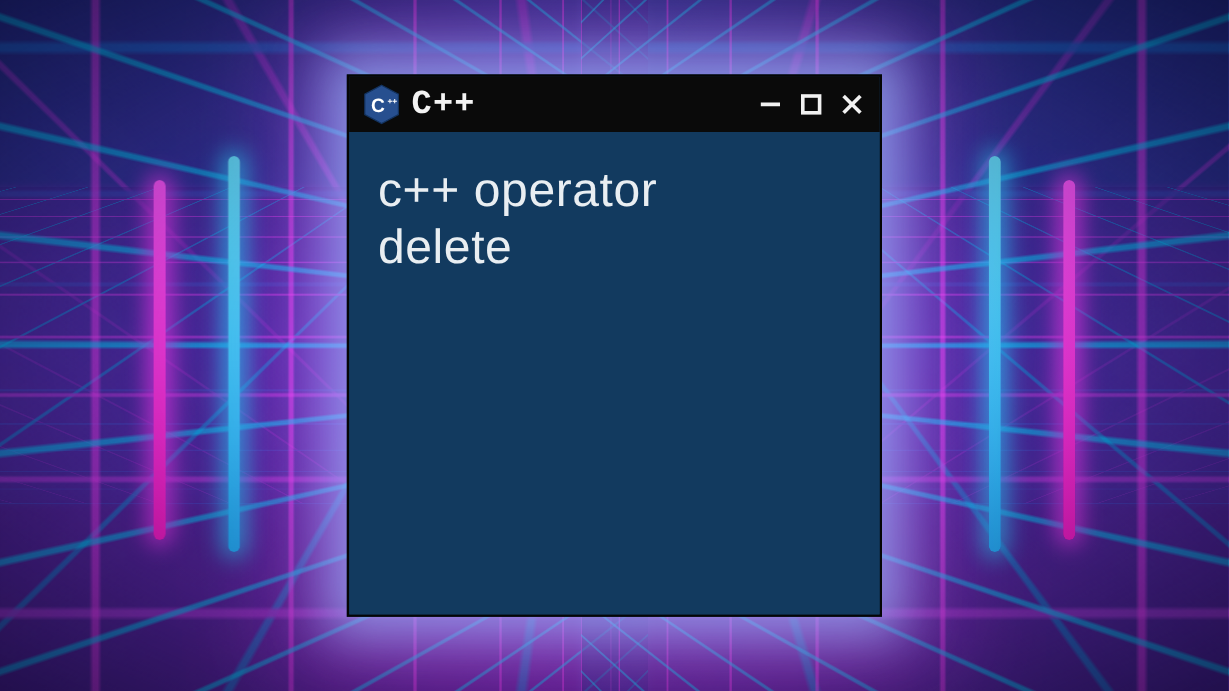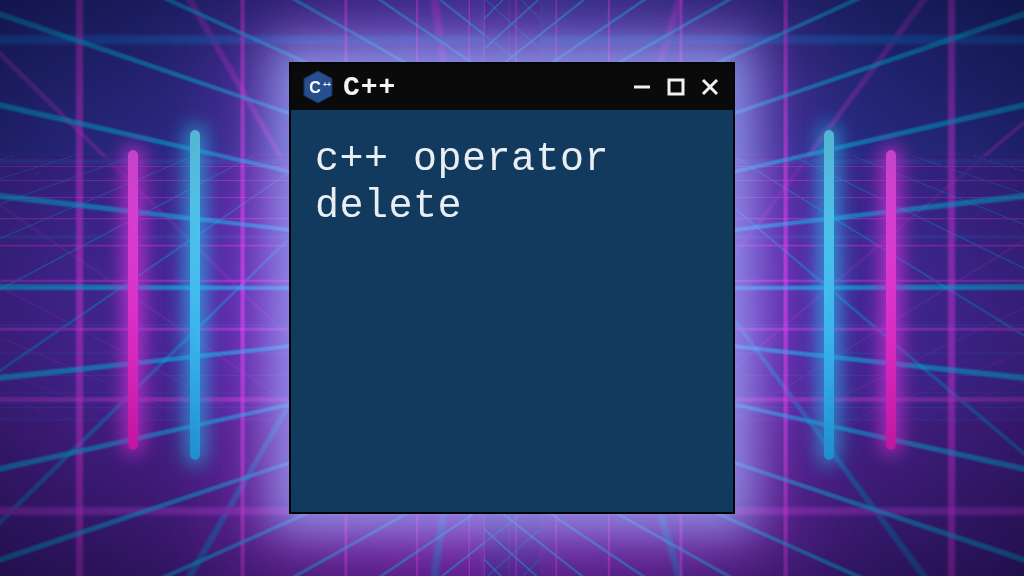--- a/index.html
+++ b/index.html
@@ -166,21 +166,21 @@
     .terminal-body {
       flex: 1;
       background: #123a5f;
       padding: 26px 24px;
     }
 
     .terminal-text {
       color: #e9eef2;
       font-size: 40px;
       line-height: 1.18;
-      font-family: Liberation Mono, monospace;
+      font-family: Liberation Sans, sans-serif;
       letter-spacing: 0.5px;
       white-space: pre-line;
     }
   </style>
 </head>
 <body>
 
 <div class="background">
   <div class="bg-glow"></div>
   <div class="ceiling"></div>

